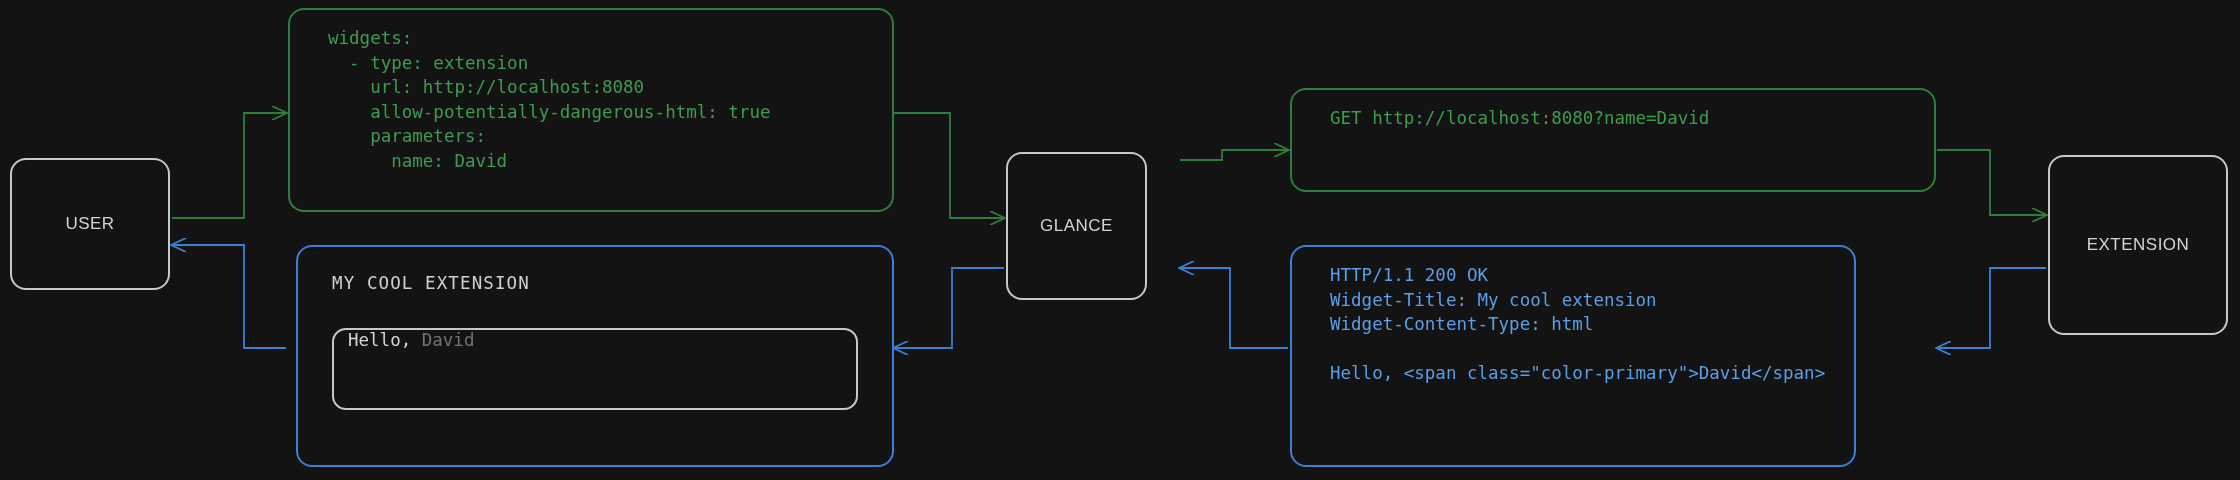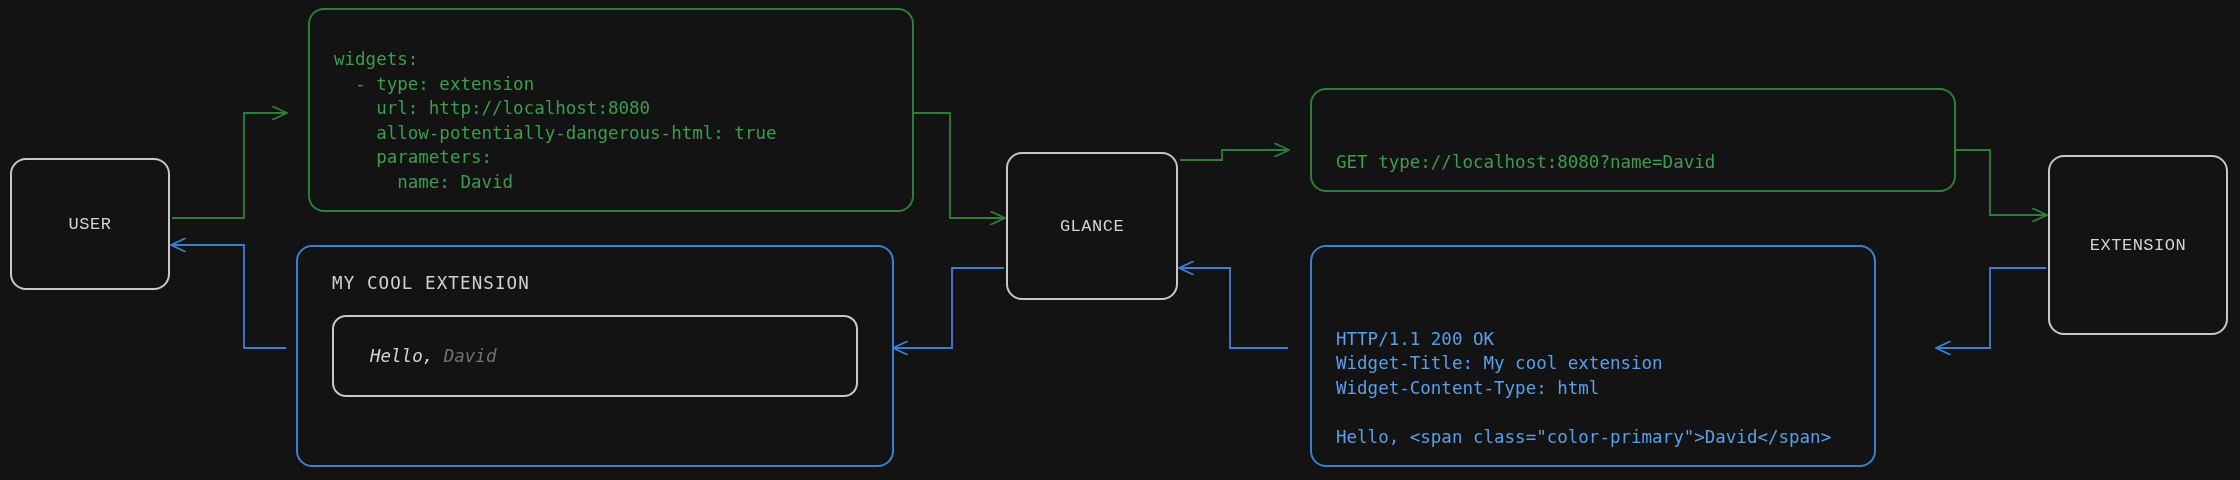--- a/index.html
+++ b/index.html
@@ -32,36 +32,35 @@
     border: 2px solid #c8c8c8;
     border-radius: 16px;
     background: #131313;
     display: flex;
     align-items: center;
     justify-content: center;
     box-sizing: border-box;
   }
   .node-label {
     color: #d4d4d4;
-    font-family: Liberation Mono, monospace;
+    font-family: Liberation Sans, sans-serif;
     font-size: 17px;
     letter-spacing: 0.5px;
     white-space: nowrap;
   }
 
   .codebox {
     position: absolute;
     border: 2px solid;
     border-radius: 16px;
     background: #131313;
     box-sizing: border-box;
     display: flex;
-    align-items: flex-end;
-    padding: 16px 24px;
-    margin-left: 20px;
+    align-items: flex-start;
+    padding: 16px 38px;
   }
   .codebox.green { border-color: #2f7d3d; }
   .codebox.blue  { border-color: #3b7fd4; }
 
   .code {
     font-family: "DejaVu Sans Mono", monospace;
     font-size: 17.5px;
     line-height: 24.5px;
     white-space: pre;
     margin: 0;
@@ -75,32 +74,30 @@
     border-radius: 16px;
     background: #131313;
     box-sizing: border-box;
     padding: 26px 34px;
   }
   .widget-title {
     color: #d0d0d0;
     font-family: "DejaVu Sans Mono", monospace;
     font-size: 17.5px;
     letter-spacing: 1.1px;
-    margin-bottom: 22px;
+    margin-bottom: 35px;
     white-space: nowrap;
   }
   .widget-card {
     border: 2px solid #c8c8c8;
     border-radius: 14px;
     box-sizing: border-box;
     height: 82px;
     display: flex;
-    align-items: center;
-    padding: 0 36px;
-    font-style: italic;
+    padding: 0 14px;
   }
   .widget-text {
     color: #d4d4d4;
     font-family: "DejaVu Sans Mono", monospace;
     font-size: 17.5px;
     white-space: pre;
   }
   .accent { color: #737373; }
 </style>
 </head>
@@ -147,26 +144,26 @@
 
   <div class="codebox green" style="left:288px; top:8px; width:606px; height:204px;">
     <pre class="code green">widgets:
   - type: extension
     url: http://localhost:8080
     allow-potentially-dangerous-html: true
     parameters:
       name: David</pre>
   </div>
 
-  <div class="node" style="left:1006px; top:152px; width:172px; height:148px;text-align:center;">
+  <div class="node" style="left:1006px; top:152px; width:141px; height:148px;text-align:center;">
     <span class="node-label">GLANCE</span>
   </div>
 
   <div class="codebox green" style="left:1290px; top:88px; width:646px; height:104px;">
-    <pre class="code green">GET type://localhost:8080?name=David</pre>
+    <pre class="code green">GET http://localhost:8080?name=David</pre>
   </div>
 
   <div class="node" style="left:2048px; top:155px; width:180px; height:180px;">
     <span class="node-label">EXTENSION</span>
   </div>
 
   <div class="codebox blue" style="left:1290px; top:245px; width:566px; height:222px;">
     <pre class="code blue">HTTP/1.1 200 OK
 Widget-Title: My cool extension
 Widget-Content-Type: html

